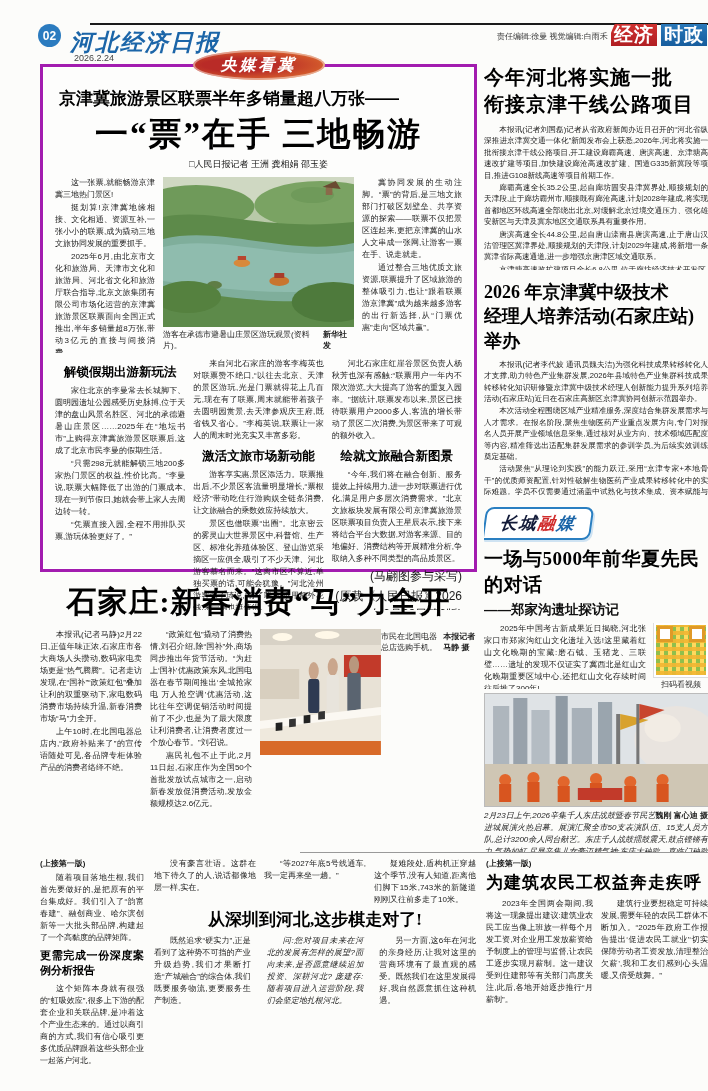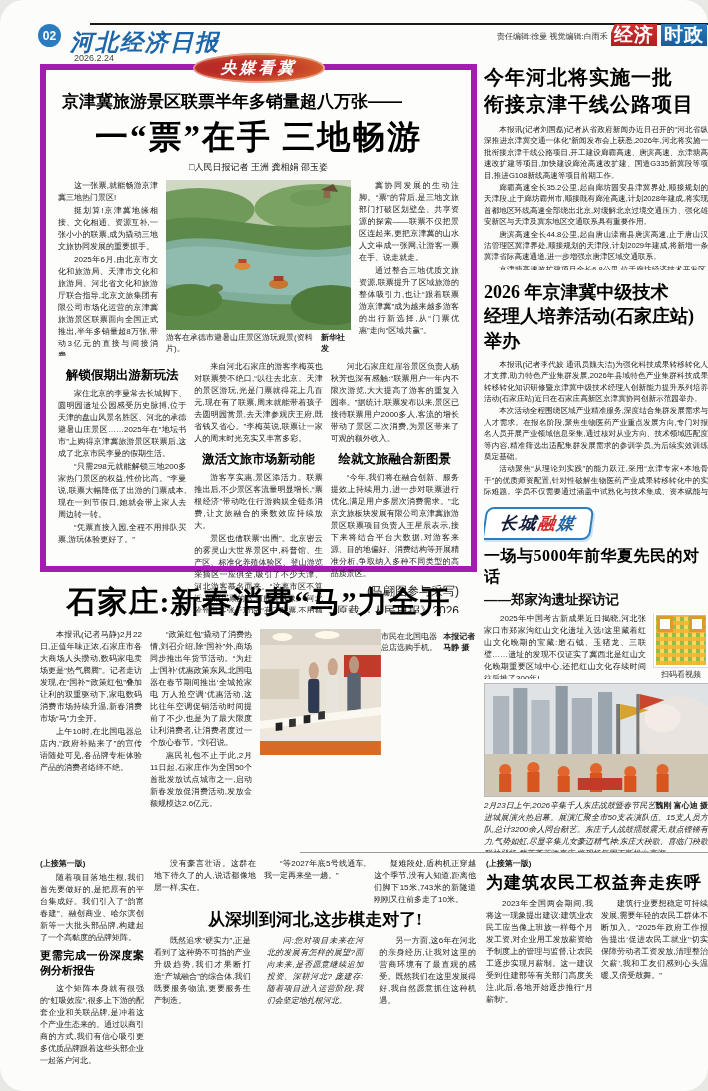--- a/index.html
+++ b/index.html
@@ -1,34 +1,34 @@
 <!DOCTYPE html>
 <html><head>
 <meta charset="utf-8">
 <style>
   html,body{margin:0;padding:0;}
   body{background:#e8e8e4;font-family:"Liberation Sans","DejaVu Sans",sans-serif;}
-  .page{position:relative;width:708px;height:1091px;background:#fcfcfa;margin:0 auto;overflow:hidden;color:#1a1a1a;border-radius:24px;}
+  .page{position:relative;width:708px;height:1091px;background:#fcfcfa;margin:0 auto;overflow:hidden;color:#1a1a1a;}
   
   .top-rule{position:absolute;left:90px;right:0;top:23px;height:2px;background:#1a1a1a;}
   .page-circle{position:absolute;left:38px;top:24px;width:23px;height:23px;border-radius:50%;background:#2b7bbf;color:#fff;font-size:12px;font-weight:bold;display:flex;align-items:center;justify-content:center;}
   .masthead{position:absolute;left:70px;top:27px;font-size:23px;font-weight:bold;font-style:italic;color:#1b65a8;font-family:"Liberation Serif","DejaVu Serif",serif;letter-spacing:2px;}
   .date{position:absolute;left:74px;top:53px;font-size:9px;color:#444;}
   .editors{position:absolute;left:497px;top:31px;font-size:8px;color:#333;}
   .tag{position:absolute;top:24px;width:46px;height:22px;color:#fff;font-size:19px;font-weight:bold;display:flex;align-items:center;justify-content:center;letter-spacing:1px;}
   .tag-economy{left:611px;background:linear-gradient(180deg,#d03230,#b01e22);clip-path:polygon(8% 0,100% 0,100% 100%,0 100%,0 40%);}
   .tag-politics{left:661px;background:linear-gradient(180deg,#2a79ba,#175d9d);}
   
   .body-txt{font-size:8px;line-height:1.5;text-align:justify;color:#1c1c1c;}
   .body-txt p{margin:0 0 1px;text-indent:2em;}
   .subhead{font-weight:bold;font-size:12.5px;text-align:center;margin:5px 0 3px;color:#000;}
   .caption{font-size:8px;color:#222;}
   .credit{color:#222;font-weight:bold;}
   
-  .main-box{position:absolute;left:40px;top:64px;width:437px;height:508px;border:6px solid #a21caf;box-shadow:inset 0 0 0 1px #fff;box-sizing:border-box;padding:8px 12px;background:#fdfdfc;}
+  .main-box{position:absolute;left:40px;top:64px;width:437px;height:508px;border:3px solid #a21caf;box-shadow:inset 0 0 0 1px #fff;box-sizing:border-box;padding:8px 12px;background:#fdfdfc;}
   .badge{position:absolute;top:-17px;left:50%;transform:translateX(-50%);width:132px;height:30px;border-radius:50%;background:radial-gradient(ellipse at 35% 50%,#b92b27 30%,#d0542b 65%,#e89a3c 100%);color:#fff;font-weight:bold;font-style:italic;font-size:16px;letter-spacing:3px;display:flex;align-items:center;justify-content:center;box-shadow:inset 0 0 0 2px rgba(255,255,255,.45);}
   .kicker{font-size:17px;font-weight:bold;margin:12px 0 0 4px;color:#000;}
   .main-headline{font-size:33px;font-weight:900;text-align:center;letter-spacing:2px;color:#000;margin:2px 0 1px;font-family:"Liberation Serif","DejaVu Serif",serif;}
   .byline{font-size:9px;text-align:center;color:#111;margin-bottom:6px;}
   .row1{display:flex;gap:8px;height:176px;overflow:hidden;}
   .row1 .side-col{width:100px;flex:none;}
   .photo-block{flex:1;}
   .photo-frame{width:100%;height:150px;overflow:hidden;background:#9db98a;}
   .row1 .caption{margin-top:2px;display:flex;justify-content:space-between;}
   .row2{display:flex;gap:8px;margin-top:5px;height:252px;overflow:hidden;}
@@ -38,21 +38,21 @@
   .right-region{position:absolute;left:484px;top:64px;width:224px;height:788px;overflow:hidden;}
   .serif-head{font-family:"Liberation Serif","DejaVu Serif",serif;font-weight:900;color:#000;}
   .roads-head{font-size:20px;line-height:1.35;letter-spacing:1px;}
   .block-body{overflow:hidden;margin-top:6px;font-size:7.6px;}
   .roads-body{height:146px;}
   .training-head{font-size:18px;line-height:1.35;margin-top:10px;}
   .training-body{height:138px;}
   .media-badge{margin:10px 0 6px;display:inline-block;border:2px solid #2a7fc1;border-radius:8px 8px 8px 2px;background:#fff;padding:3px 14px;transform:skewX(-8deg);box-shadow:2px 2px 0 #cfe3f2;}
   .media-badge span{font-size:17px;font-weight:900;font-style:italic;letter-spacing:2px;}
   .mb-a{color:#121a38;} .mb-b{color:#d02c2c;} .mb-c{color:#1b65a8;}
-  .media-head{font-size:16px;letter-spacing:.5px;}
+  .media-head{font-size:19px;letter-spacing:.5px;}
   .media-sub{font-size:13.5px;font-weight:bold;color:#111;margin:3px 0 4px;}
   .media-row{display:flex;gap:8px;height:66px;overflow:hidden;}
   .media-row .body-txt{flex:1;}
   .qr-wrap{width:54px;flex:none;text-align:center;}
   .qr{width:50px;height:50px;margin:0 auto;background:
       repeating-linear-gradient(0deg,rgba(242,182,50,.9) 0 4px,rgba(255,255,255,.0) 4px 8px),
       repeating-linear-gradient(90deg,#8fbf4d 0 4px,#ffd95e 4px 8px);
       border:2px solid #fff;outline:1px solid #ddd;position:relative;}
   .qr::before,.qr::after{content:"";position:absolute;width:10px;height:10px;border:3px solid #e09a28;background:#fff;}
   .qr::before{left:1px;top:1px;} .qr::after{right:1px;top:1px;}

